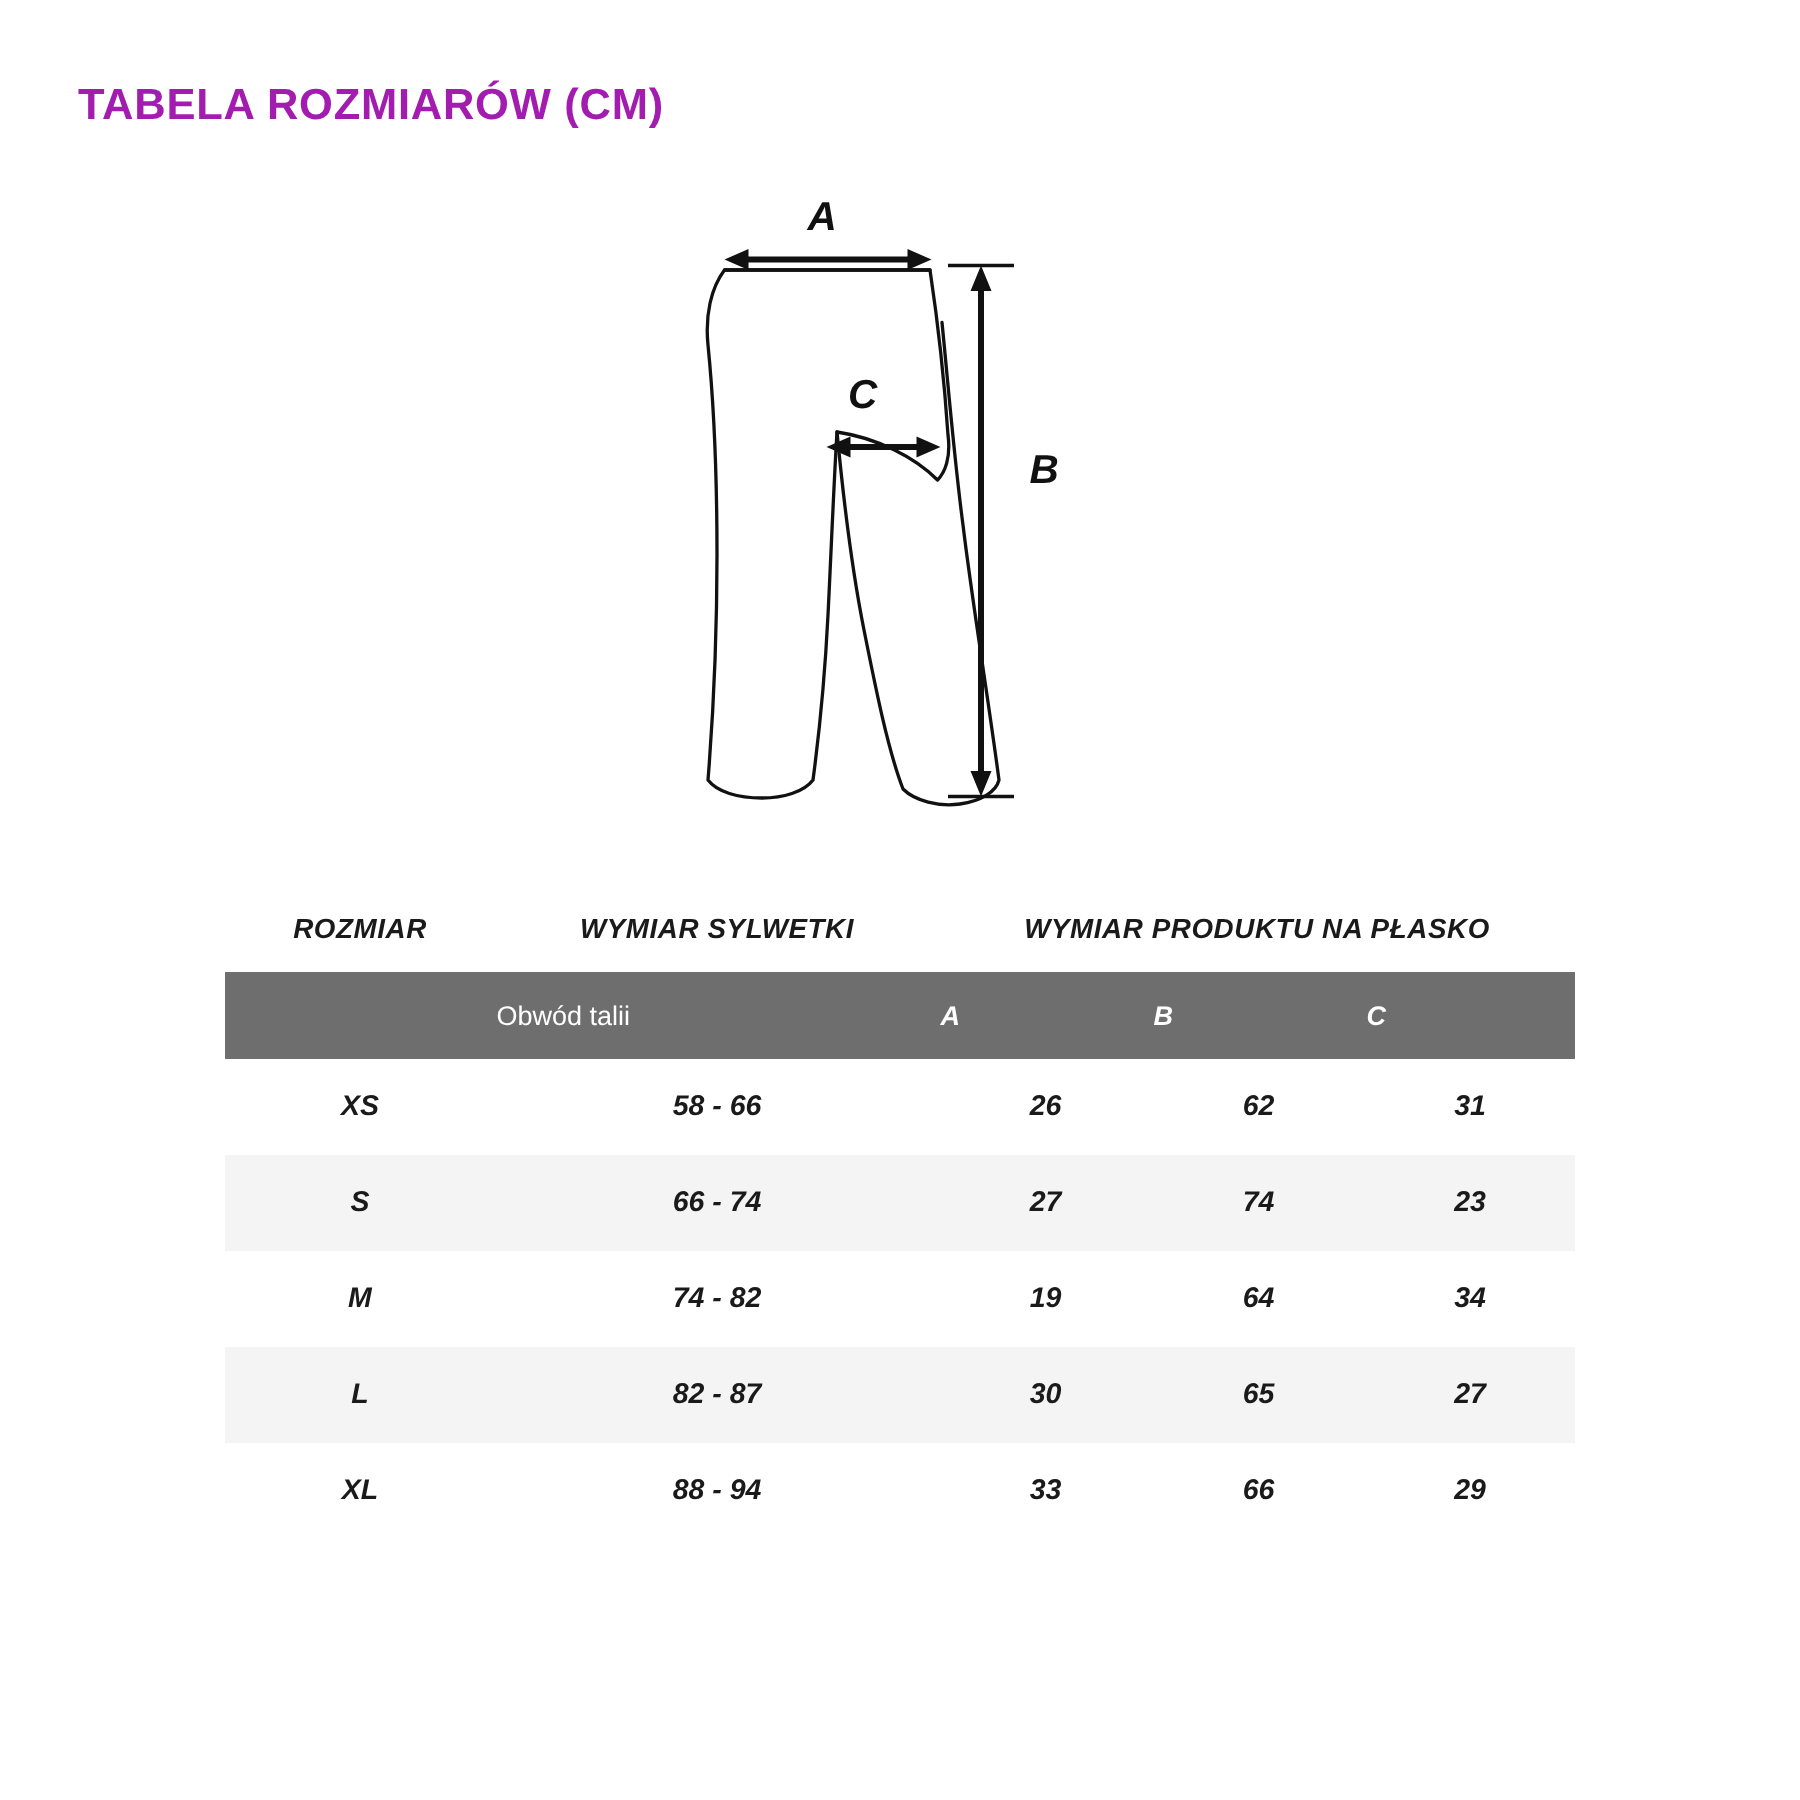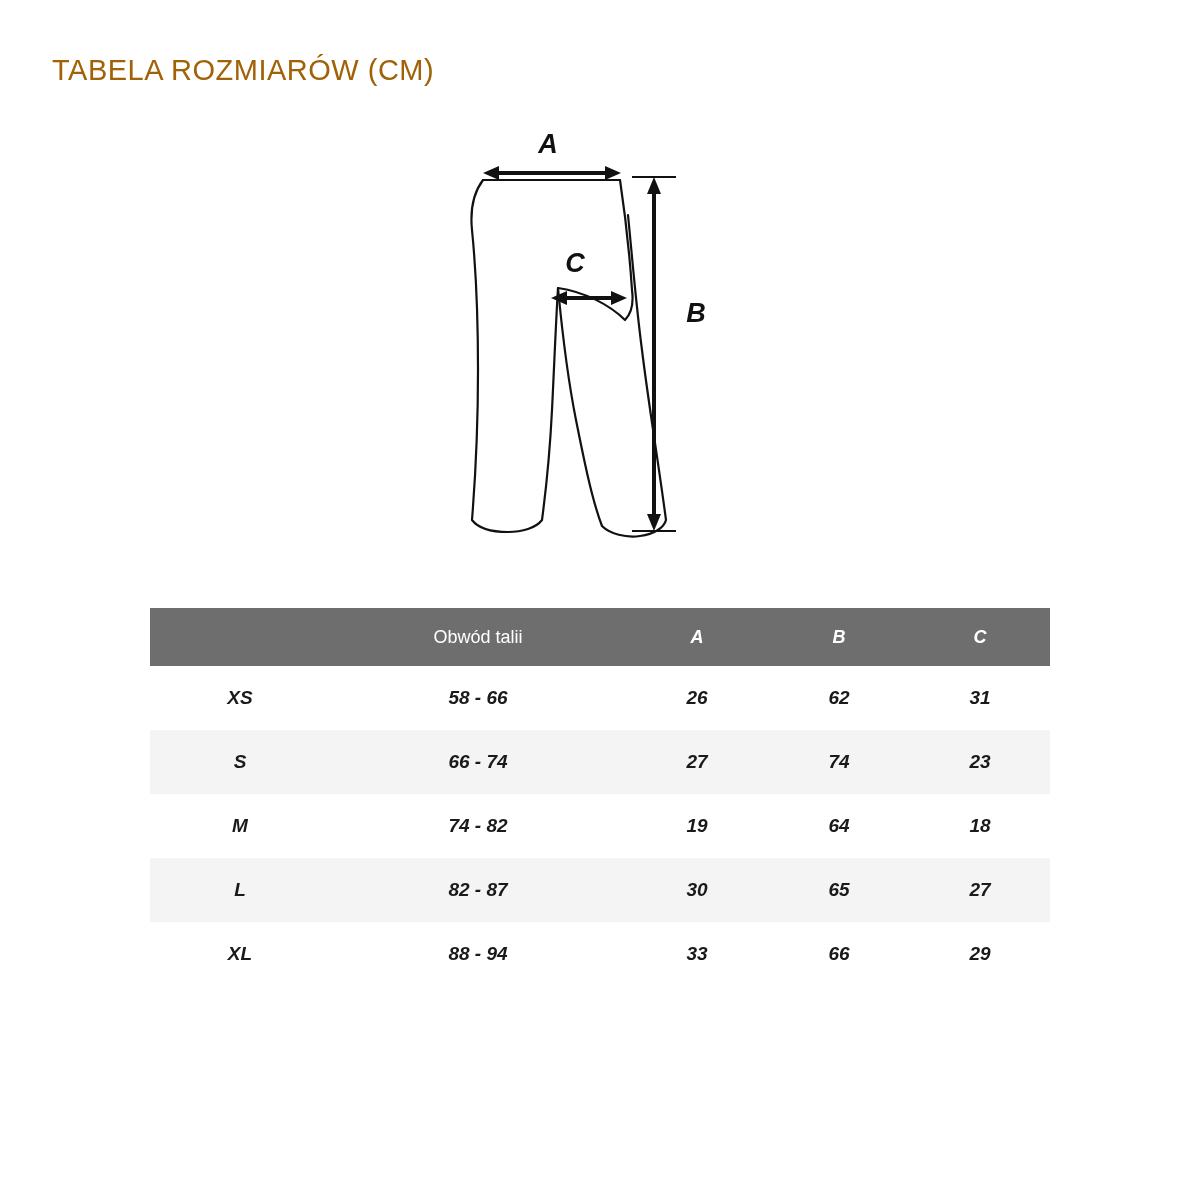--- a/index.html
+++ b/index.html
@@ -14,23 +14,23 @@
     color: #1a1a1a;
     position: relative;
     overflow: hidden;
   }
 
   .page-title {
     position: absolute;
     left: 52px;
     top: 54px;
     font-size: 29px;
-    font-weight: normal;
+    font-weight: bold;
     letter-spacing: 0.5px;
-    color: #a16207;
+    color: #a21caf;
   }
 
   .diagram {
     position: absolute;
     left: 380px;
     top: 120px;
     width: 440px;
     height: 450px;
   }
 
@@ -64,21 +64,21 @@
     background: #ffffff;
     border: none;
   }
 
   .subhead th {
     background: #6e6e6e;
     color: #ffffff;
     height: 56px;
     font-size: 18px;
     font-weight: normal;
-    text-align: center;
+    text-align: left;
     border: none;
     vertical-align: middle;
   }
   .subhead th.italic-bold {
     font-style: italic;
     font-weight: bold;
   }
 
   tbody td {
     height: 62px;
@@ -155,20 +155,25 @@
 <div class="table-wrap">
   <table class="size-table">
     <colgroup>
       <col class="c-size">
         <col class="c-body">
         <col class="c-a">
         <col class="c-b">
         <col class="c-c">
     </colgroup>
     <thead>
+      <tr class="grouphead">
+        <th>ROZMIAR</th>
+        <th>WYMIAR SYLWETKI</th>
+        <th colspan="3">WYMIAR PRODUKTU NA PŁASKO</th>
+      </tr>
       <tr class="subhead">
         <th></th>
         <th>Obwód talii</th>
         <th class="italic-bold">A</th>
         <th class="italic-bold">B</th>
         <th class="italic-bold">C</th>
       </tr>
     </thead>
     <tbody>
       <tr class="odd">
@@ -183,21 +188,21 @@
         <td>66 - 74</td>
         <td>27</td>
         <td>74</td>
         <td>23</td>
       </tr>
       <tr class="odd">
         <td>M</td>
         <td>74 - 82</td>
         <td>19</td>
         <td>64</td>
-        <td>18</td>
+        <td>34</td>
       </tr>
       <tr class="even">
         <td>L</td>
         <td>82 - 87</td>
         <td>30</td>
         <td>65</td>
         <td>27</td>
       </tr>
       <tr class="odd">
         <td>XL</td>

